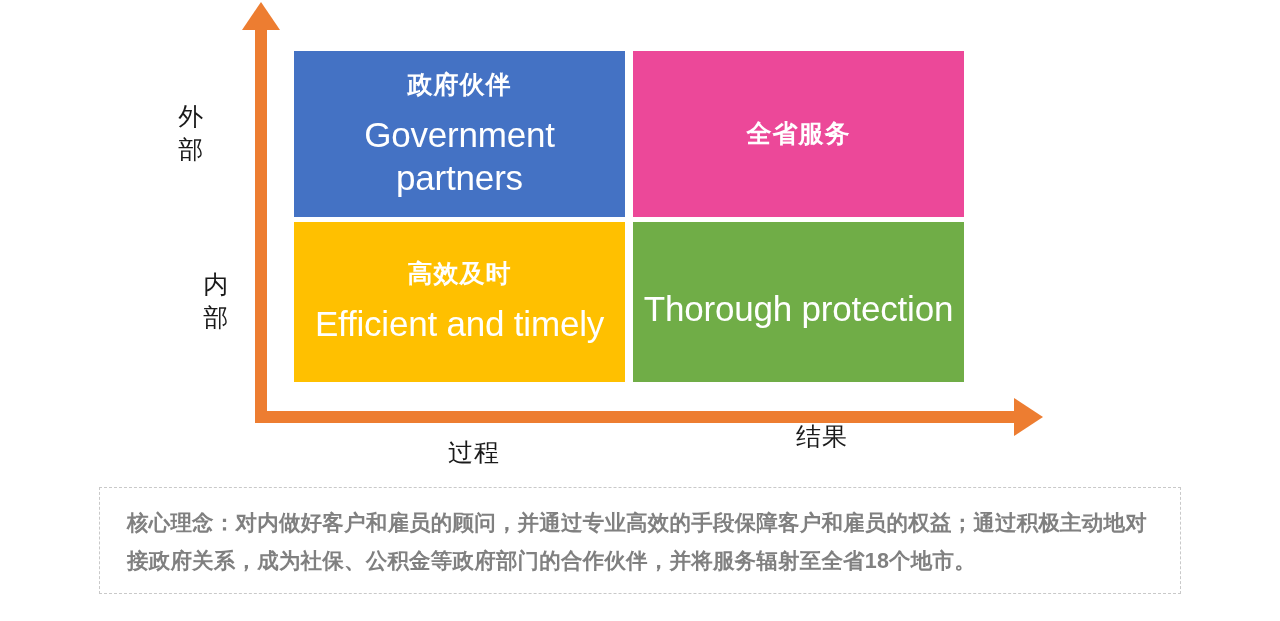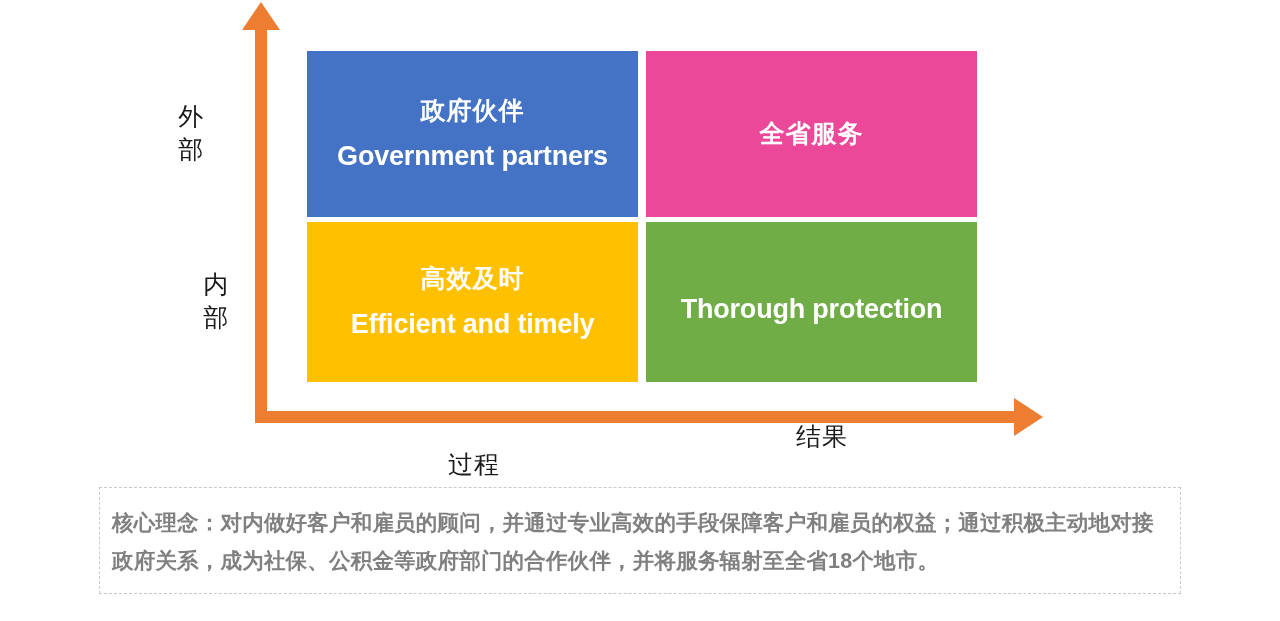--- a/index.html
+++ b/index.html
@@ -38,27 +38,27 @@
   #y-label-internal { left: 192px; top: 268px; }
 
   .x-axis-label {
     position: absolute;
     font-size: 25px;
     color: #1a1a1a;
     letter-spacing: 1px;
     text-align: center;
     width: 160px;
   }
-  #x-label-process { left: 394px; top: 448px; }
+  #x-label-process { left: 394px; top: 436px; }
   #x-label-result  { left: 742px; top: 420px; }
 
   
   #quadrant-grid {
     position: absolute;
-    left: 307px;
+    left: 294px;
     top: 51px;
     width: 670px;
     height: 331px;
     display: grid;
     grid-template-columns: 331px 331px;
     grid-template-rows: 166px 160px;
     gap: 5px 8px;
   }
   .quadrant {
     display: flex;
@@ -70,37 +70,37 @@
     box-sizing: border-box;
     padding: 4px 6px;
   }
   .quadrant .cn {
     font-size: 25px;
     font-weight: bold;
     line-height: 1.25;
     letter-spacing: 1px;
   }
   .quadrant .en {
-    font-size: 27px;
-    font-weight: bold;
+    font-size: 35px;
+    font-weight: normal;
     line-height: 1.22;
     letter-spacing: -0.2px;
     margin-top: 14px;
   }
 
   
   #core-concept-box {
     position: absolute;
     left: 99px;
     top: 487px;
     width: 1082px;
     height: 107px;
     border: 1px dashed #c9c9c9;
     box-sizing: border-box;
-    padding: 16px 14px 10px 12px;
+    padding: 16px 14px 10px 27px;
   }
   #core-concept-text {
     font-size: 21.5px;
     font-weight: bold;
     line-height: 1.78;
     color: #808080;
     letter-spacing: 0.2px;
     margin: 0;
   }
 </style>

